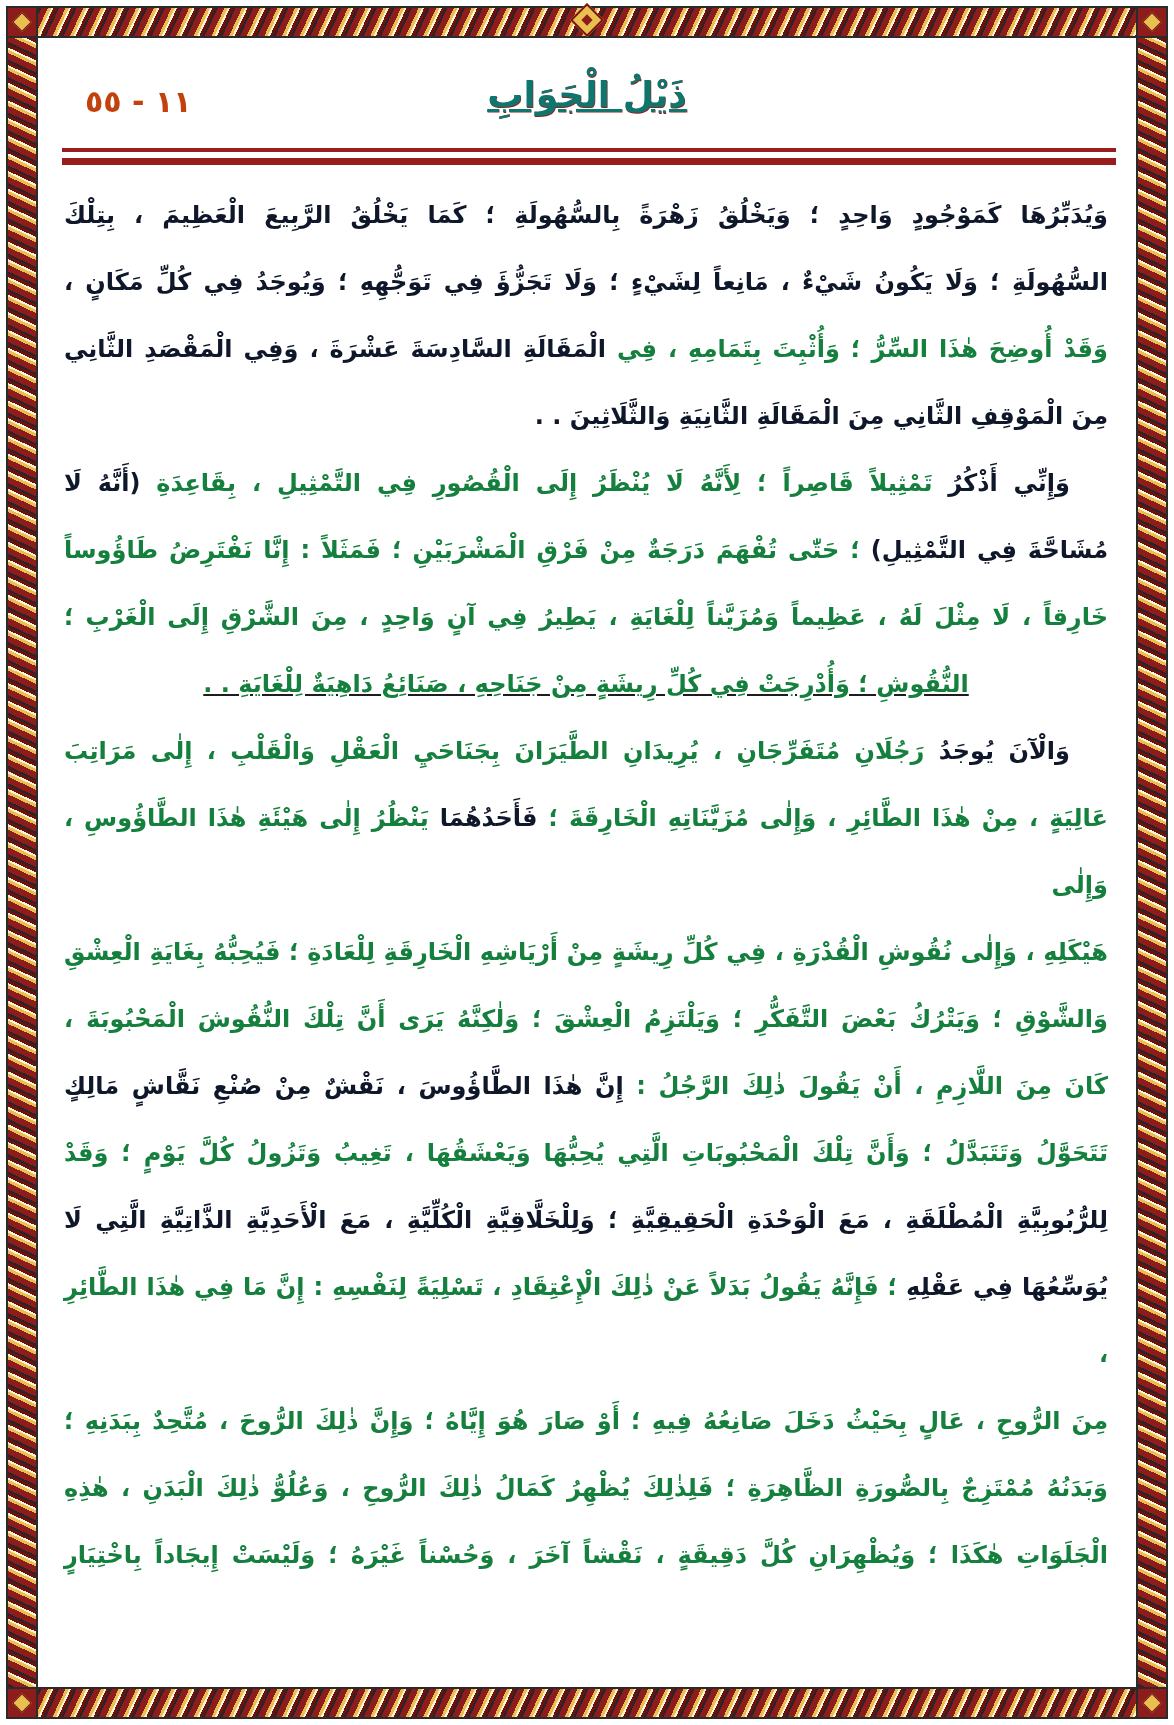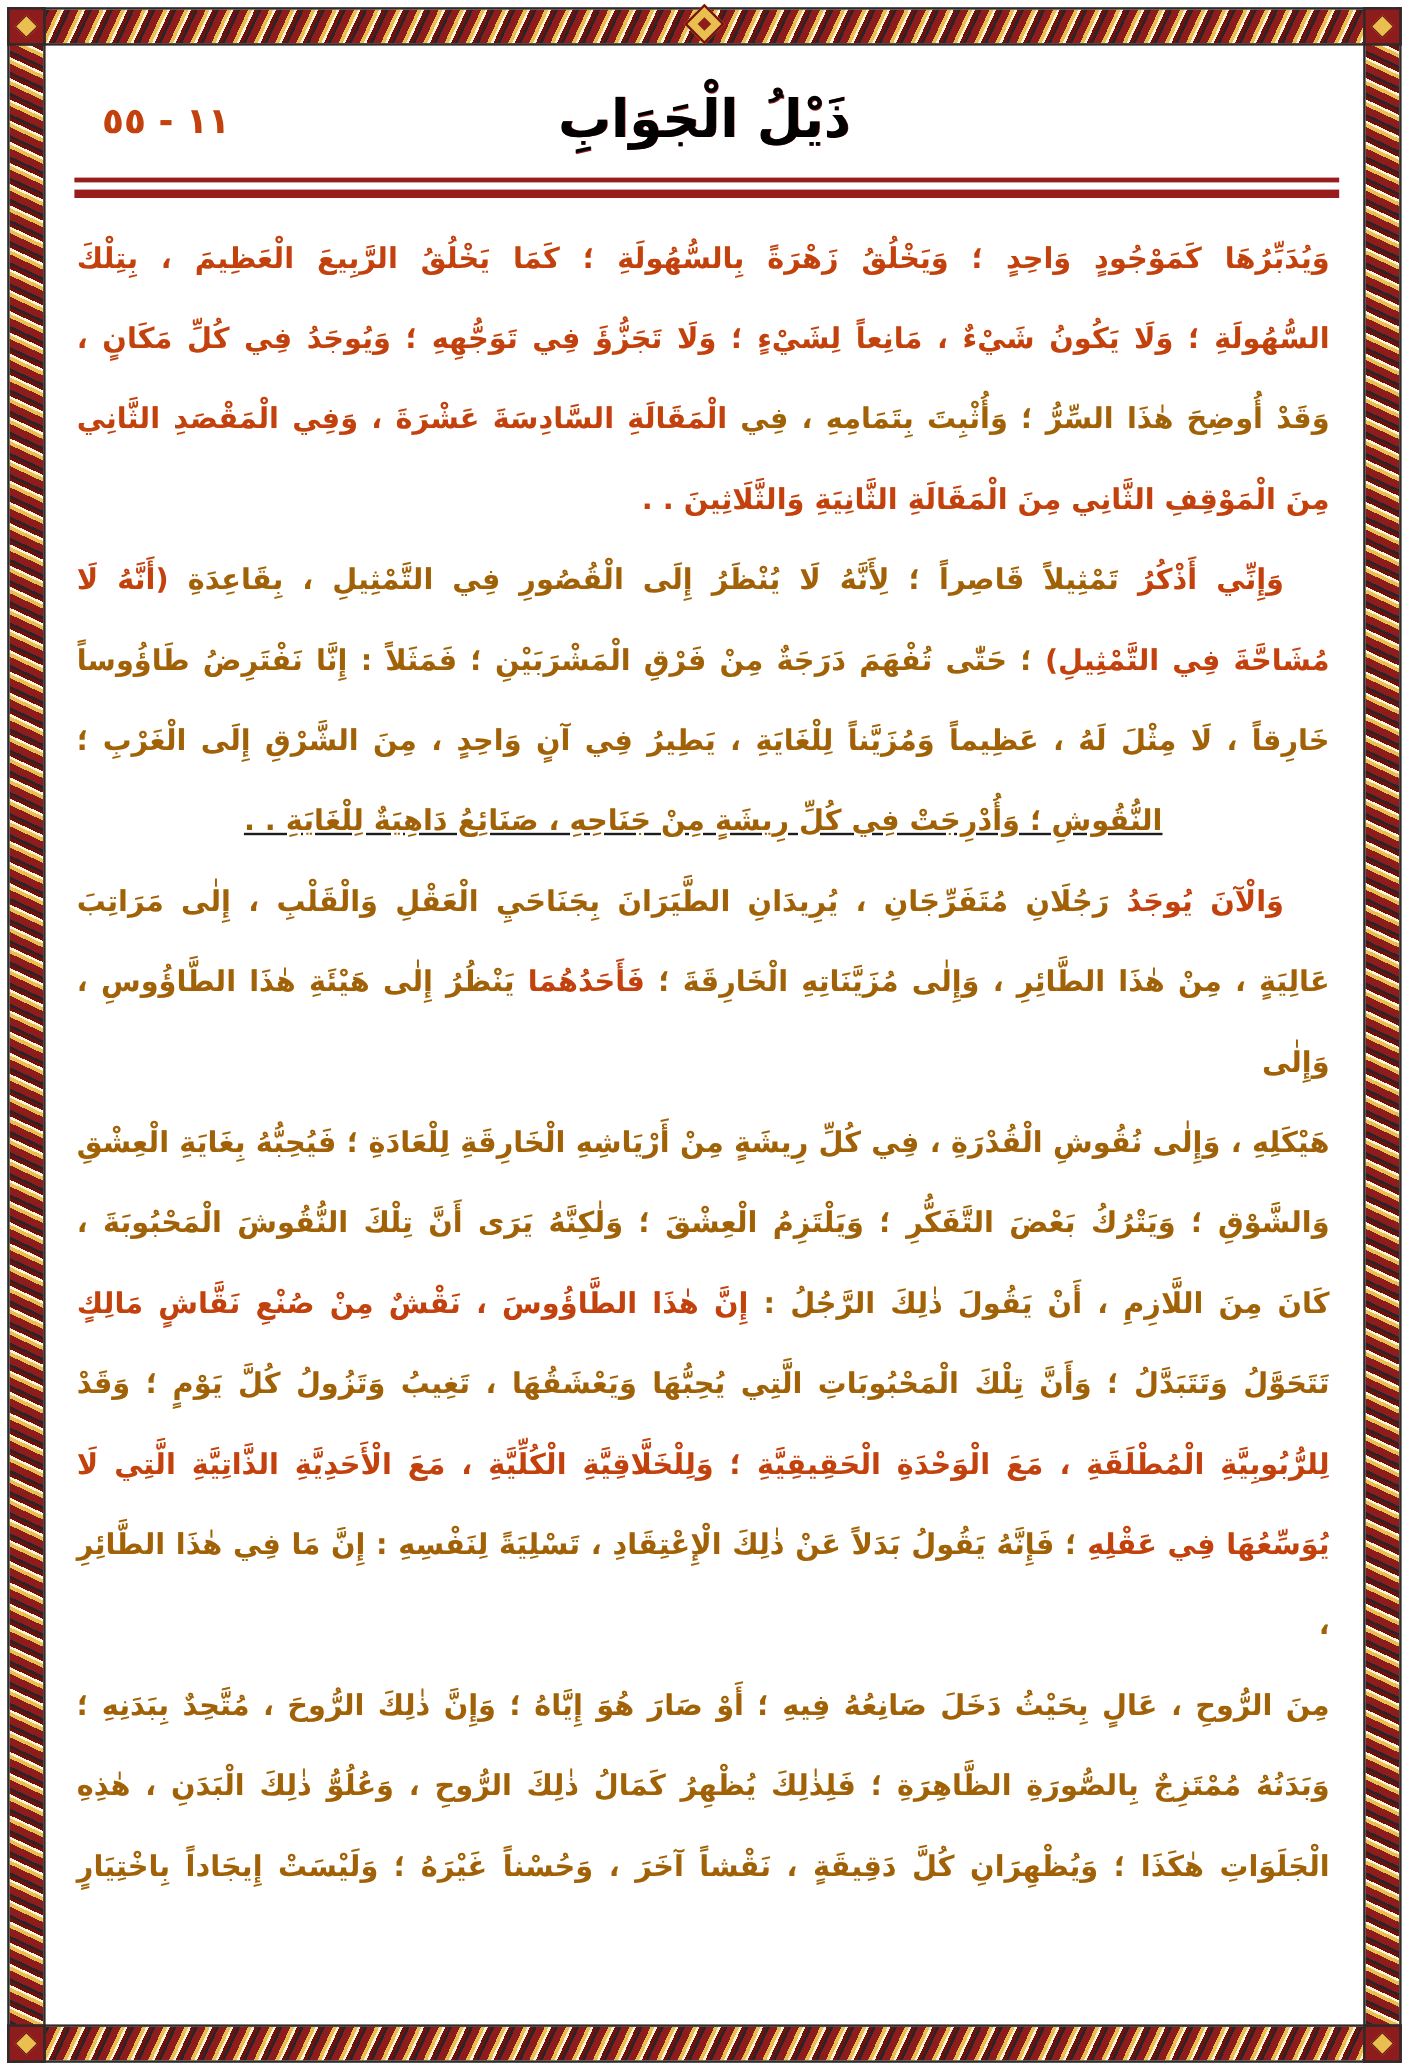--- a/index.html
+++ b/index.html
@@ -58,23 +58,24 @@
     z-index:3;
   }
   .header { position:relative; height:110px; }
   .page-number {
     position:absolute; left:45px; top:44px;
     font-size:30px; font-weight:bold; color:#c2410c;
     direction:rtl; letter-spacing:2px;
   }
   .doc-title {
     position:absolute; left:50%; top:34px; transform:translateX(-50%);
-    font-size:44px; font-weight:bold; color:#000000;
+    font-size:36px; font-weight:bold; color:#0f766e;
     direction:rtl; white-space:nowrap;
     text-shadow:0.5px 0.5px 0 #9a1d1d;
+    text-decoration:underline;
   }
   .header-rule {
     position:absolute; left:22px; right:18px; top:108px;
     height:6px;
     border-top:4px solid #9a1d1d;
     border-bottom:7px solid #9a1d1d;
   }
 
   .body-text {
     position:absolute; left:0px; right:2px; top:128px; bottom:0;
@@ -82,22 +83,22 @@
   }
   .line {
     direction:rtl; unicode-bidi:embed;
     font-size:24px; font-weight:bold; line-height:67px;
     white-space:normal; color:#1d1d1d;
   }
   .line.justify { text-align:justify; text-align-last:justify; }
   .line.right   { text-align:right; }
   .line.center  { text-align:center;text-decoration:underline; }
   .line.indent  { padding-right:38px; }
-  .seg-red   { color:#c2410c; }
-  .seg-black { color:#a16207; }
+  .seg-red   { color:#0f172a; }
+  .seg-black { color:#15803d; }
 </style>
 </head>
 <body>
 
 <div class="page">
 
   <div class="frame-strip f-top"></div>
   <div class="frame-strip f-bottom"></div>
   <div class="frame-strip f-left"></div>
   <div class="frame-strip f-right"></div>

